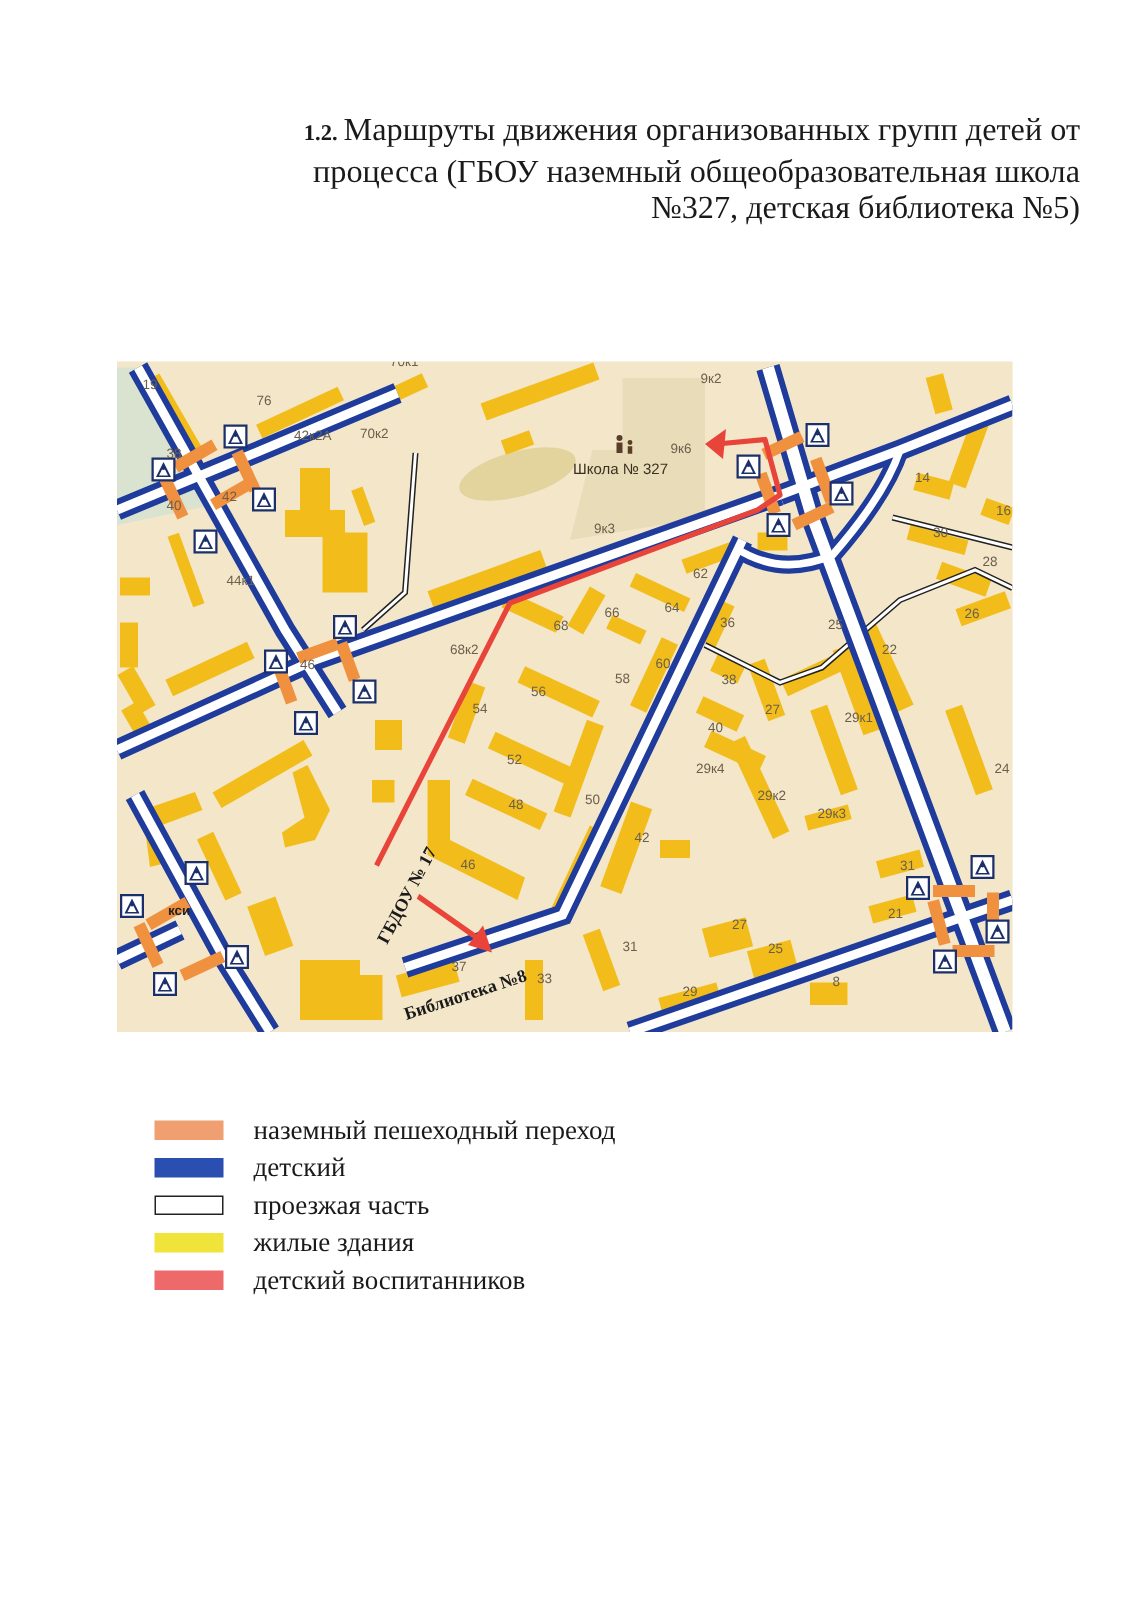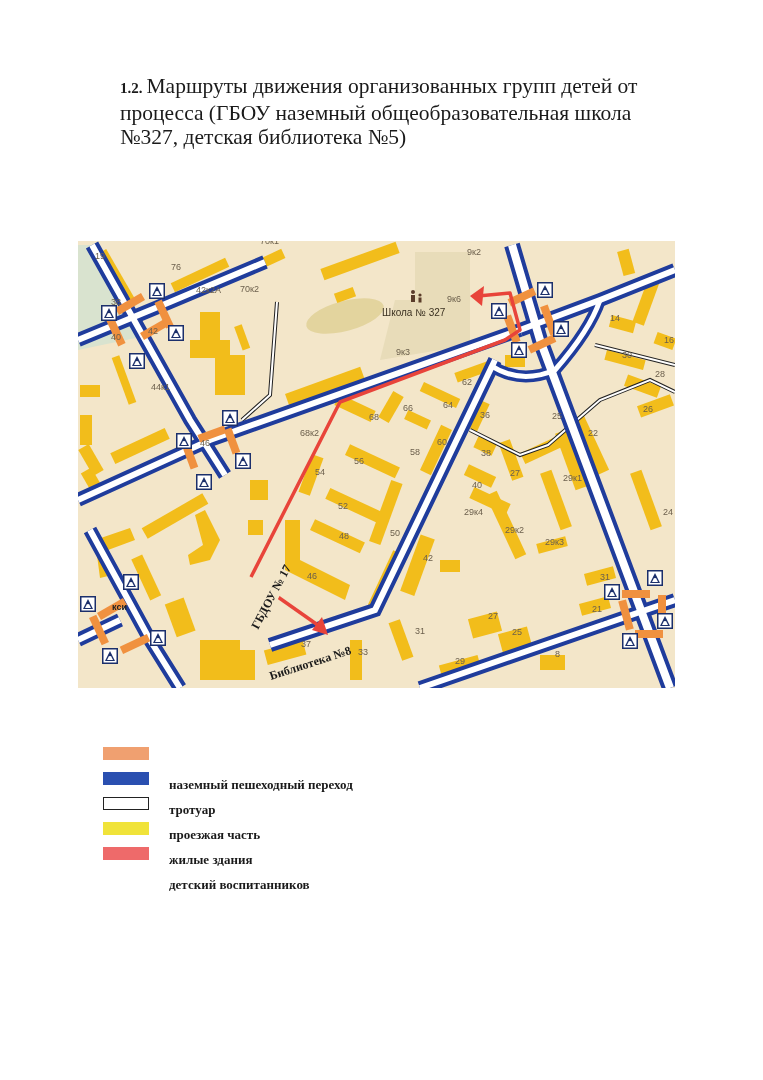--- a/index.html
+++ b/index.html
@@ -1,25 +1,25 @@
 <!DOCTYPE html>
 <html><head>
 <meta charset="utf-8">
 <style>
   html, body { margin:0; padding:0; background:#ffffff; }
   body { width:763px; height:1080px; position:relative; overflow:hidden; font-family:"Liberation Serif", serif; color:#1a1a1a; }
-  .title-block { position:absolute; left:120px; top:74px; width:600px; text-align:left; font-size:21.5px; line-height:24.5px; }
+  .title-block { position:absolute; left:120px; top:74px; width:600px; text-align:right; font-size:21.5px; line-height:24.5px; }
   .title-line { display:block; white-space:nowrap; }
   .title-num { font-size:15px; font-weight:bold; margin-right:4px; }
   .map-wrap { position:absolute; left:78px; top:241px; width:597px; height:447px; overflow:hidden; background:#f3e6c9; }
   .map-wrap svg { display:block; }
   .legend { position:absolute; left:103px; top:742px; }
   .legend-row { position:relative; height:25px; }
   .legend-swatch { position:absolute; left:0; top:5px; width:46px; height:13px; box-sizing:border-box; }
-  .legend-label { position:absolute; left:66px; top:0; font-size:13px; font-weight:bold; white-space:nowrap; line-height:22px;margin-top:32px; }
+  .legend-label { position:absolute; left:66px; top:0; font-size:18px; font-weight:normal; white-space:nowrap; line-height:22px; }
   .map-label { font-family:"Liberation Sans", sans-serif; font-size:9px; fill:#6b5f4c; }
   .ser-label { font-family:"Liberation Serif", serif; font-weight:bold; fill:#1a1a1a; }
 </style>
 </head>
 <body>
 
 <div class="title-block">
   <span class="title-line"><span class="title-num">1.2.</span><span>Маршруты движения организованных групп детей от</span></span>
   <span class="title-line">процесса (ГБОУ наземный общеобразовательная школа</span>
   <span class="title-line">№327, детская библиотека №5)</span>
@@ -302,21 +302,21 @@
   </svg>
 </div>
 
 <div class="legend">
   <div class="legend-row">
     <span class="legend-swatch" style="background:#f0a070"></span>
     <span class="legend-label">наземный пешеходный переход</span>
   </div>
   <div class="legend-row">
     <span class="legend-swatch" style="background:#2a4fb0"></span>
-    <span class="legend-label">тротуар</span>
+    <span class="legend-label">детский</span>
   </div>
   <div class="legend-row">
     <span class="legend-swatch" style="background:#ffffff;border:1.5px solid #222"></span>
     <span class="legend-label">проезжая часть</span>
   </div>
   <div class="legend-row">
     <span class="legend-swatch" style="background:#f0e33a"></span>
     <span class="legend-label">жилые здания</span>
   </div>
   <div class="legend-row">

